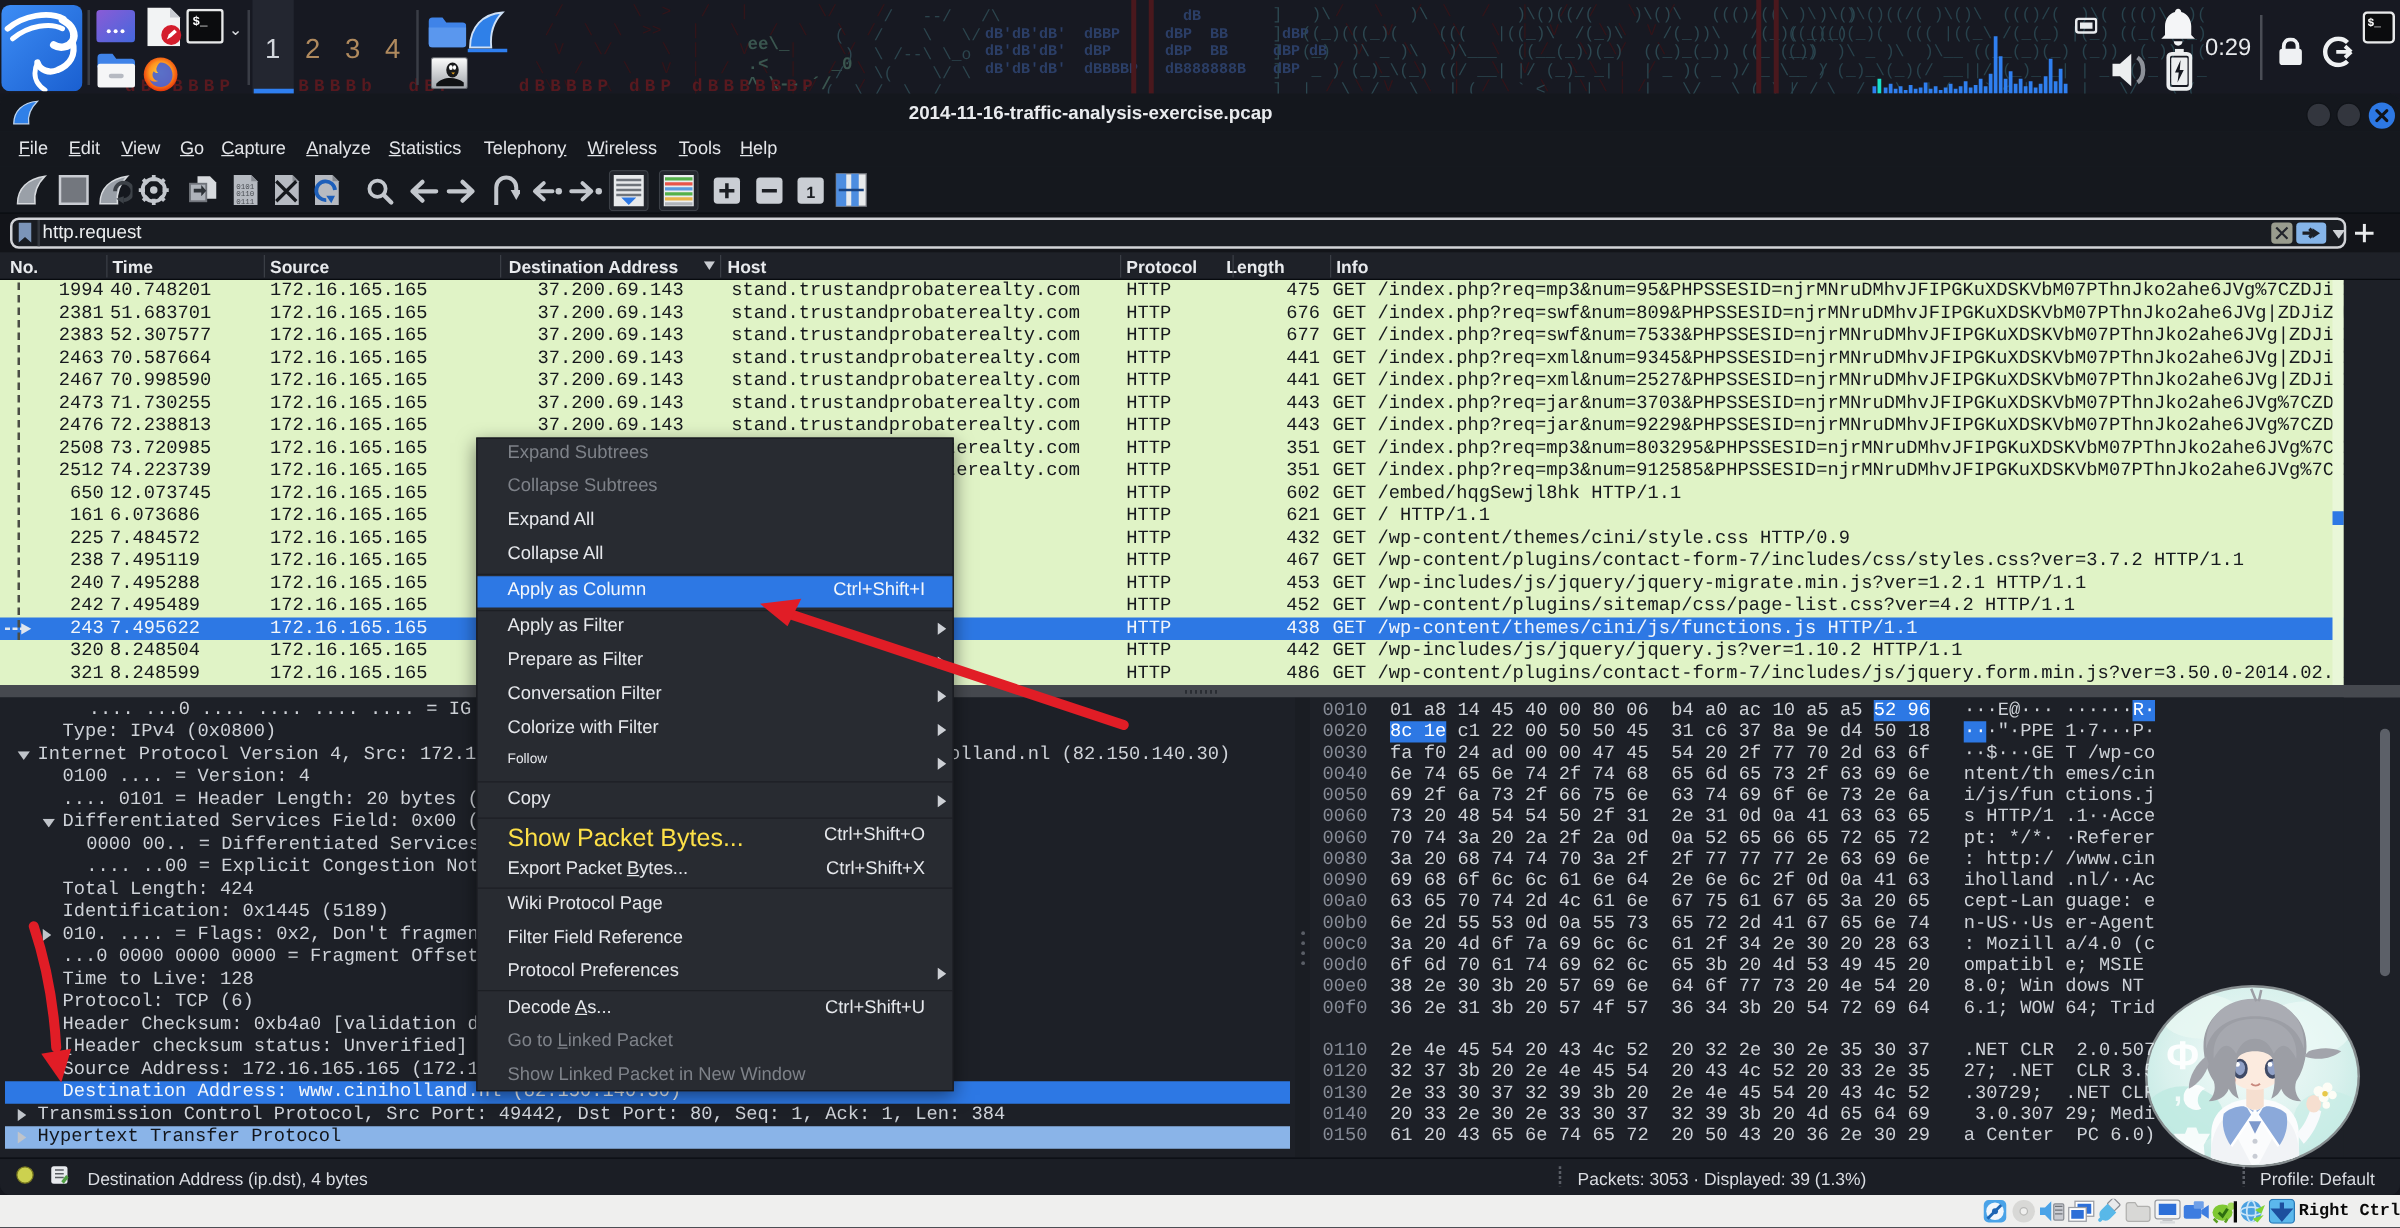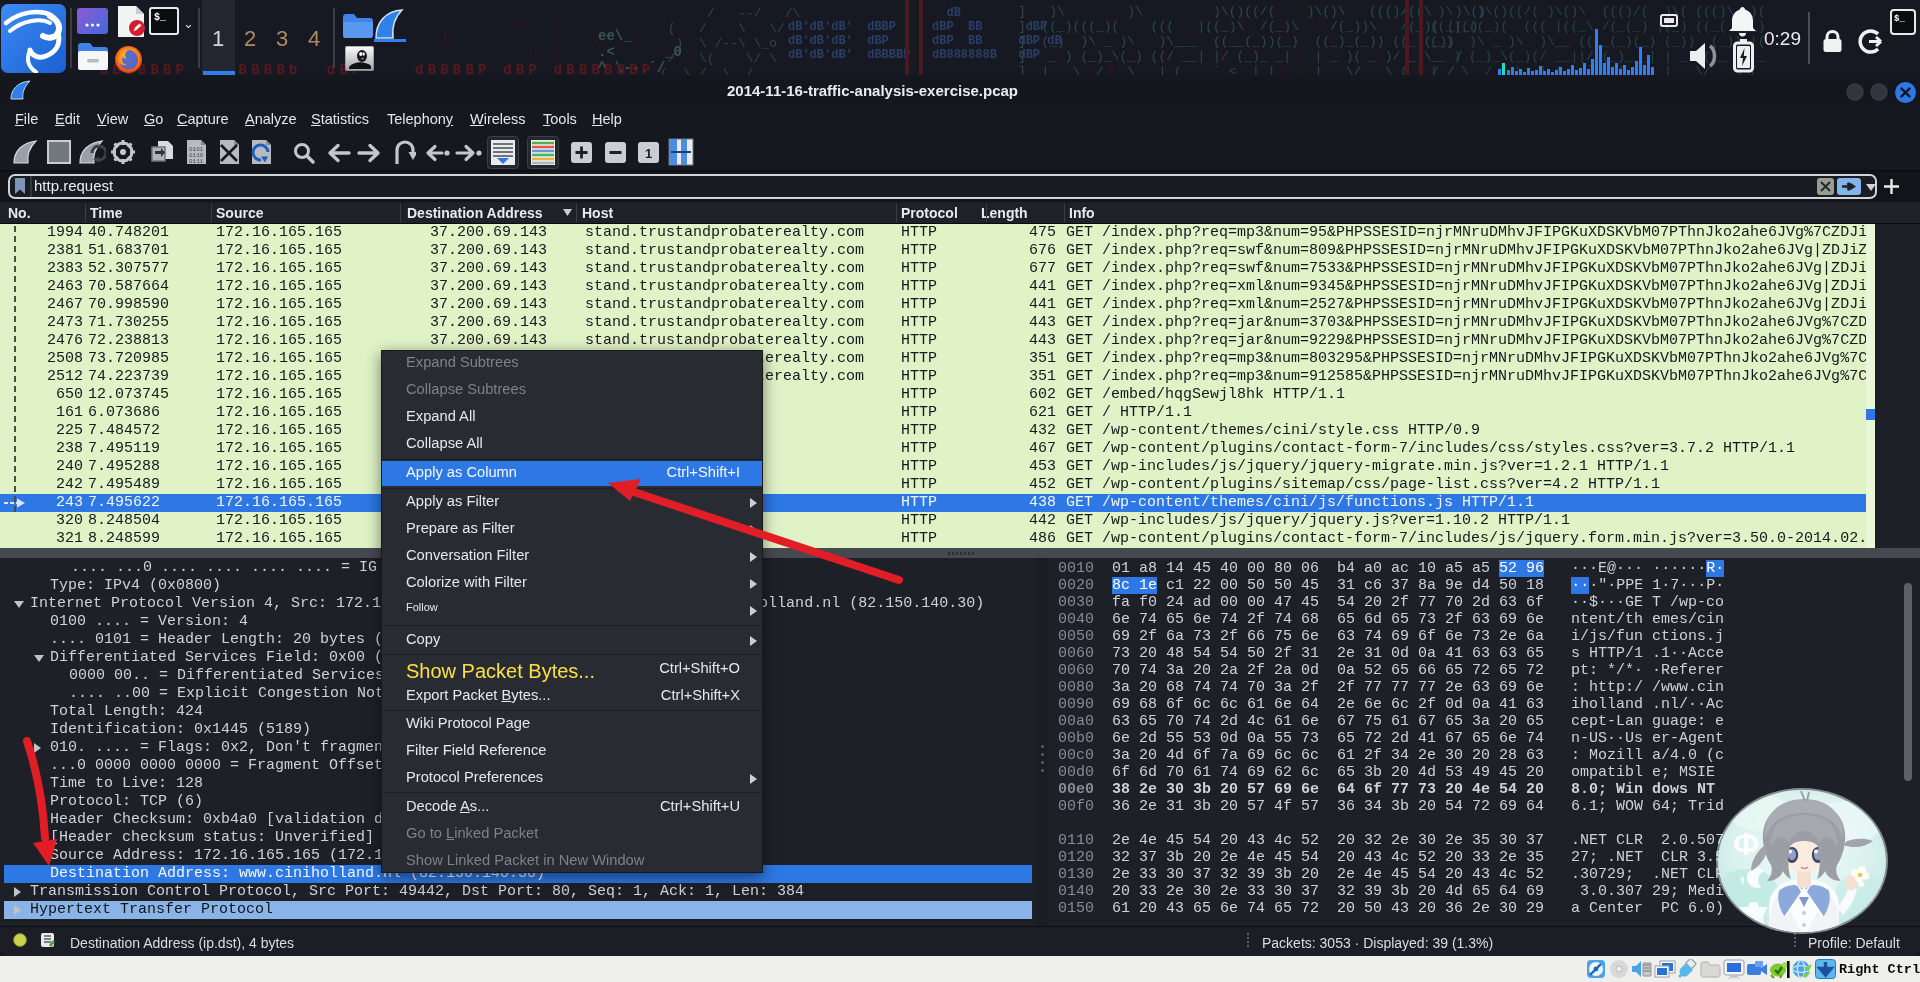--- a/index.html
+++ b/index.html
@@ -620,21 +620,21 @@
       <div class="abs pre" style="left:10px;top:53px;height:17px;line-height:17px;color:#ced2d8;"><span style="color:#868b96;">0040</span>  6e 74 65 6e 74 2f 74 68  65 6d 65 73 2f 63 69 6e   ntent/th emes/cin</div>
       <div class="abs pre" style="left:10px;top:70px;height:17px;line-height:17px;color:#ced2d8;"><span style="color:#868b96;">0050</span>  69 2f 6a 73 2f 66 75 6e  63 74 69 6f 6e 73 2e 6a   i/js/fun ctions.j</div>
       <div class="abs pre" style="left:10px;top:87px;height:17px;line-height:17px;color:#ced2d8;"><span style="color:#868b96;">0060</span>  73 20 48 54 54 50 2f 31  2e 31 0d 0a 41 63 63 65   s HTTP/1 .1··Acce</div>
       <div class="abs pre" style="left:10px;top:104px;height:17px;line-height:17px;color:#ced2d8;"><span style="color:#868b96;">0060</span>  70 74 3a 20 2a 2f 2a 0d  0a 52 65 66 65 72 65 72   pt: */*· ·Referer</div>
       <div class="abs pre" style="left:10px;top:121px;height:17px;line-height:17px;color:#ced2d8;"><span style="color:#868b96;">0080</span>  3a 20 68 74 74 70 3a 2f  2f 77 77 77 2e 63 69 6e   : http:/ /www.cin</div>
       <div class="abs pre" style="left:10px;top:138px;height:17px;line-height:17px;color:#ced2d8;"><span style="color:#868b96;">0090</span>  69 68 6f 6c 6c 61 6e 64  2e 6e 6c 2f 0d 0a 41 63   iholland .nl/··Ac</div>
       <div class="abs pre" style="left:10px;top:155px;height:17px;line-height:17px;color:#ced2d8;"><span style="color:#868b96;">00a0</span>  63 65 70 74 2d 4c 61 6e  67 75 61 67 65 3a 20 65   cept-Lan guage: e</div>
       <div class="abs pre" style="left:10px;top:172px;height:17px;line-height:17px;color:#ced2d8;"><span style="color:#868b96;">00b0</span>  6e 2d 55 53 0d 0a 55 73  65 72 2d 41 67 65 6e 74   n-US··Us er-Agent</div>
       <div class="abs pre" style="left:10px;top:189px;height:17px;line-height:17px;color:#ced2d8;"><span style="color:#868b96;">00c0</span>  3a 20 4d 6f 7a 69 6c 6c  61 2f 34 2e 30 20 28 63   : Mozill a/4.0 (c</div>
       <div class="abs pre" style="left:10px;top:206px;height:17px;line-height:17px;color:#ced2d8;"><span style="color:#868b96;">00d0</span>  6f 6d 70 61 74 69 62 6c  65 3b 20 4d 53 49 45 20   ompatibl e; MSIE </div>
-      <div class="abs pre" style="left:10px;top:223px;height:17px;line-height:17px;color:#ced2d8;font-weight:bold;"><span style="color:#868b96;">00e0</span>  38 2e 30 3b 20 57 69 6e  64 6f 77 73 20 4e 54 20   8.0; Win dows NT </div>
+      <div class="abs pre" style="left:10px;top:223px;height:17px;line-height:17px;color:#ced2d8;"><span style="color:#868b96;">00e0</span>  38 2e 30 3b 20 57 69 6e  64 6f 77 73 20 4e 54 20   8.0; Win dows NT </div>
       <div class="abs pre" style="left:10px;top:240px;height:17px;line-height:17px;color:#ced2d8;"><span style="color:#868b96;">00f0</span>  36 2e 31 3b 20 57 4f 57  36 34 3b 20 54 72 69 64   6.1; WOW 64; Trid</div>
       <div class="abs pre" style="left:10px;top:274px;height:17px;line-height:17px;color:#ced2d8;text-align:center;"><span style="color:#868b96;">0110</span>  2e 4e 45 54 20 43 4c 52  20 32 2e 30 2e 35 30 37   .NET CLR  2.0.507</div>
       <div class="abs pre" style="left:10px;top:291px;height:17px;line-height:17px;color:#ced2d8;"><span style="color:#868b96;">0120</span>  32 37 3b 20 2e 4e 45 54  20 43 4c 52 20 33 2e 35   27; .NET  CLR 3.5</div>
       <div class="abs pre" style="left:10px;top:308px;height:17px;line-height:17px;color:#ced2d8;"><span style="color:#868b96;">0130</span>  2e 33 30 37 32 39 3b 20  2e 4e 45 54 20 43 4c 52   .30729;  .NET CLR</div>
       <div class="abs pre" style="left:10px;top:325px;height:17px;line-height:17px;color:#ced2d8;"><span style="color:#868b96;">0140</span>  20 33 2e 30 2e 33 30 37  32 39 3b 20 4d 65 64 69    3.0.307 29; Medi</div>
       <div class="abs pre" style="left:10px;top:342px;height:17px;line-height:17px;color:#ced2d8;"><span style="color:#868b96;">0150</span>  61 20 43 65 6e 74 65 72  20 50 43 20 36 2e 30 29   a Center  PC 6.0)</div>
     </div>
     <div class="abs" style="left:1904px;top:508px;width:8px;height:198px;background:#5c6068;border-radius:4px;"></div>
     <div class="abs" style="left:0;top:851px;width:1920px;height:30px;background:#1b1e25;border-top:1px solid #0a0d12;"></div>
     <div class="abs" style="left:13px;top:858px;width:14px;height:14px;border-radius:50%;background:#ccd14f;border:1px solid #7a7a20;"></div>

